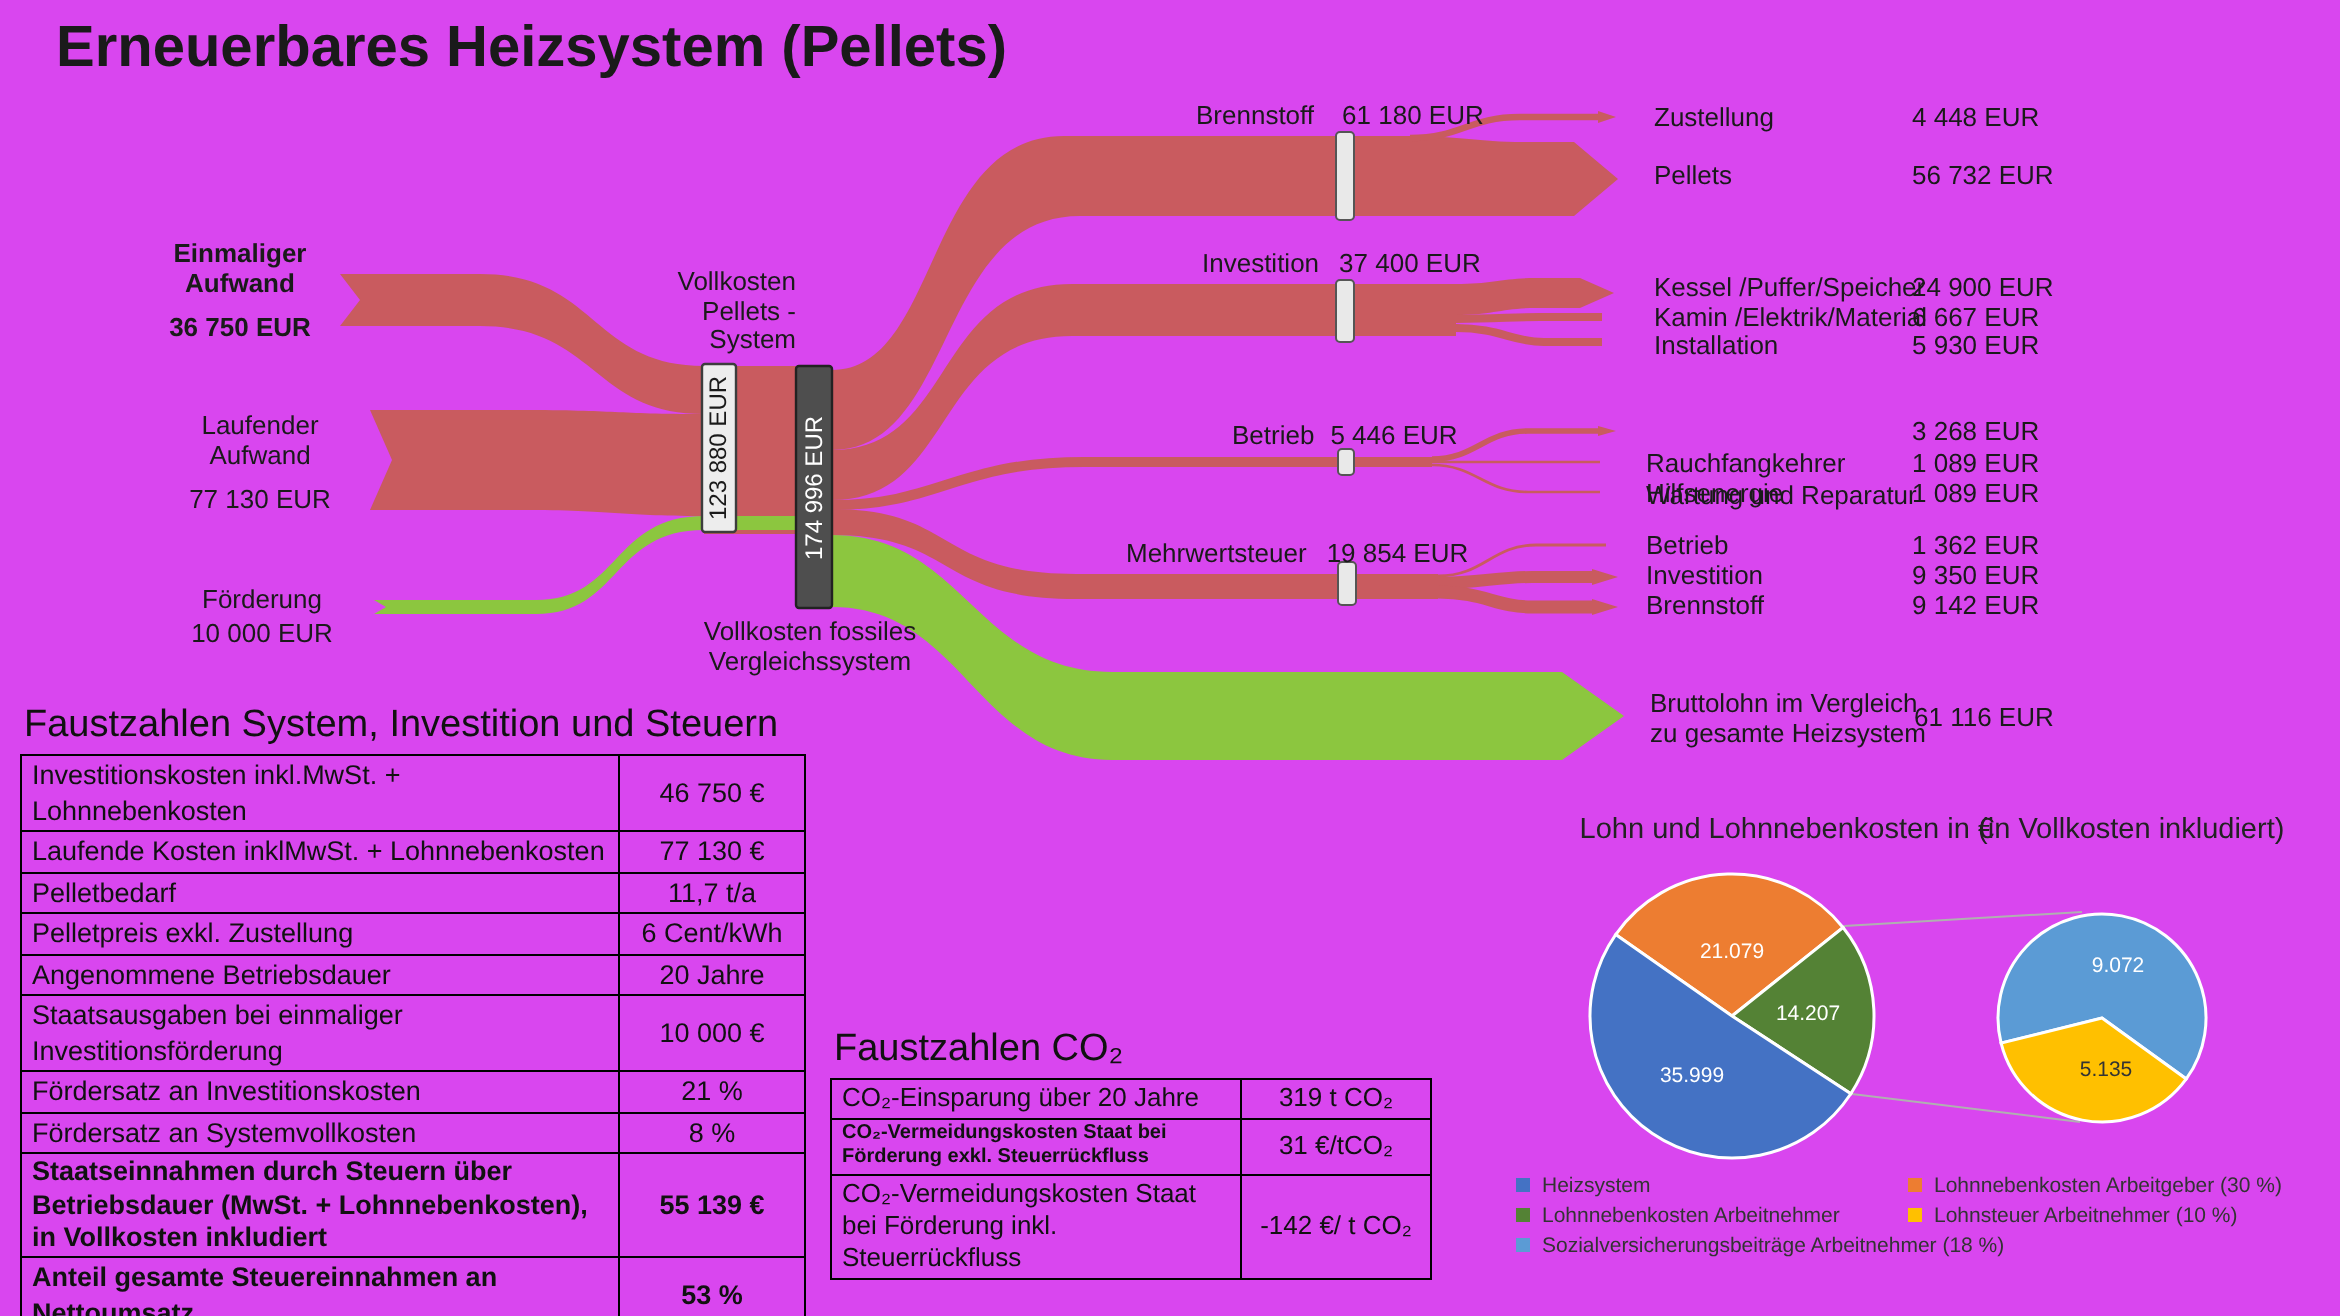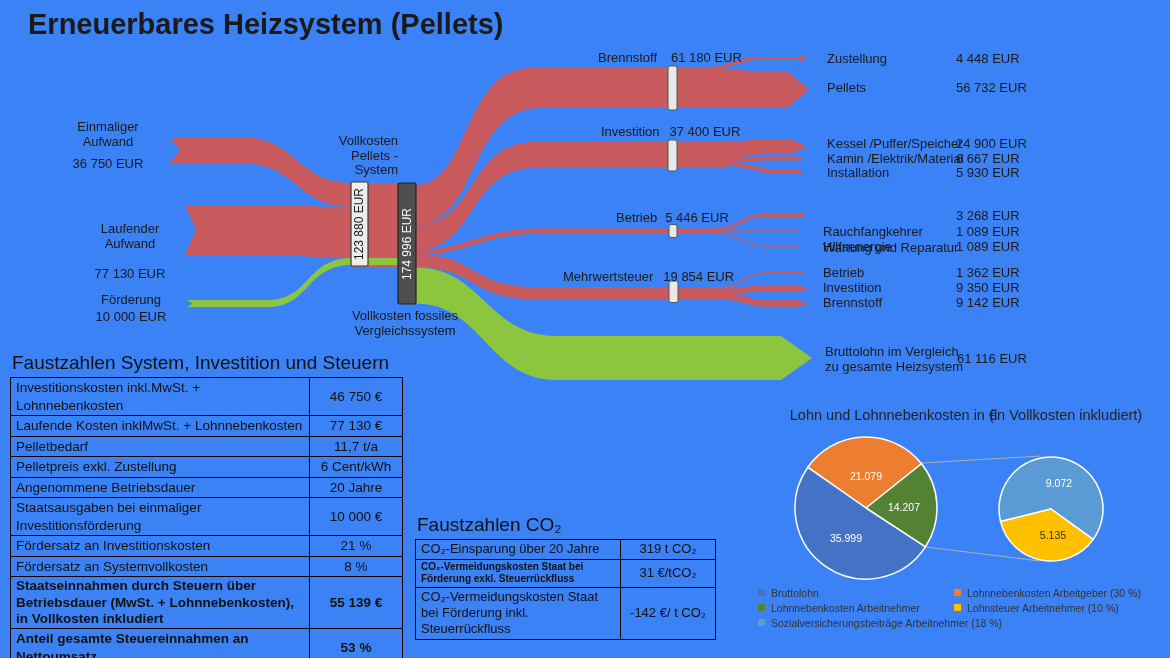--- a/index.html
+++ b/index.html
@@ -1,17 +1,17 @@
 <!DOCTYPE html>
 <html><head>
 <meta charset="utf-8">
 <style>
   html,body{margin:0;padding:0;background:#fff;}
   .canvas{
-    position:relative;width:1170px;height:658px;background:#3b82f6;overflow:hidden;
+    position:relative;width:1170px;height:658px;background:#d946ef;overflow:hidden;
     font-family:"Liberation Sans","DejaVu Sans",sans-serif;color:#1a1a1a;
   }
   .abs{position:absolute;}
   .page-title{left:28px;top:8px;font-size:29px;font-weight:bold;letter-spacing:0;white-space:nowrap;}
   svg.layer{position:absolute;left:0;top:0;}
   .lbl{position:absolute;font-size:13px;line-height:1.12;color:#1a1a1a;}
   .src{text-align:center;}
   .src .v{margin-top:8px;white-space:nowrap;}
   .node-lbl{text-align:center;}
   .flow-label{display:flex;white-space:nowrap;}
@@ -93,26 +93,26 @@
         <path d="M866,508 L807.8402048554816,467.27607301907574 A71,71 0 0 1 921.5282314060926,463.7550509446397 Z" fill="#ED7D31" stroke="#ffffff" stroke-width="1.5"></path>
         <path d="M866,508 L921.5282314060926,463.7550509446397 A71,71 0 0 1 925.4105232557527,546.8765961277178 Z" fill="#548235" stroke="#ffffff" stroke-width="1.5"></path>
         <path d="M866,508 L925.4105232557527,546.8765961277178 A71,71 0 1 1 807.8402048554816,467.27607301907574 Z" fill="#4472C4" stroke="#ffffff" stroke-width="1.5"></path>
       </g>
     <g id="pie-right">
         <path d="M1051,509 L1000.5446222336482,521.5799385711828 A52,52 0 1 1 1093.1322506052447,539.4774253987579 Z" fill="#5B9BD5" stroke="#ffffff" stroke-width="1.5"></path>
         <path d="M1051,509 L1093.1322506052447,539.4774253987579 A52,52 0 0 1 1000.5446222336482,521.5799385711827 Z" fill="#FFC000" stroke="#ffffff" stroke-width="1.5"></path>
       </g>
   </svg>
 
-  <div class="lbl src" style="left:48px;top:120px;width:120px;">
+  <div class="lbl src" style="left:60px;top:120px;width:120px;font-weight:bold;">
     <div style="width:80px;margin:0 auto;">Einmaliger Aufwand</div>
     <div class="v">36 750 EUR</div>
   </div>
   <div class="lbl src" style="left:70px;top:206px;width:120px;">
-    <div style="width:80px;margin:16px auto;">Laufender Aufwand</div>
+    <div style="width:80px;margin:0 auto;">Laufender Aufwand</div>
     <div class="v">77 130 EUR</div>
   </div>
   <div class="lbl src" style="left:71px;top:293px;width:120px;">
     <div>Förderung</div>
     <div class="v" style="margin-top:2px;">10 000 EUR</div>
   </div>
 
   <div class="lbl node-lbl" style="left:318px;top:134px;width:80px;text-align:right;">Vollkosten Pellets - System</div>
   <div class="lbl node-lbl" style="left:349px;top:309px;width:112px;">Vollkosten fossiles Vergleichssystem</div>
 
@@ -250,21 +250,21 @@
 
   <div class="slice-val" style="left:844px;top:470px;">21.079</div>
   <div class="slice-val" style="left:882px;top:501px;">14.207</div>
   <div class="slice-val" style="left:824px;top:532px;">35.999</div>
   <div class="slice-val" style="left:1037px;top:477px;">9.072</div>
   <div class="slice-val dark" style="left:1031px;top:529px;">5.135</div>
 
   <div class="legend" style="left:758px;top:585px;">
     <div class="item">
         <span class="sw" style="background:#4472C4;"></span>
-        <span>Bruttolohn</span>
+        <span>Heizsystem</span>
       </div>
     <div class="item">
         <span class="sw" style="background:#548235;"></span>
         <span>Lohnnebenkosten Arbeitnehmer</span>
       </div>
     <div class="item">
         <span class="sw" style="background:#5B9BD5;"></span>
         <span>Sozialversicherungsbeiträge Arbeitnehmer (18 %)</span>
       </div>
   </div>

